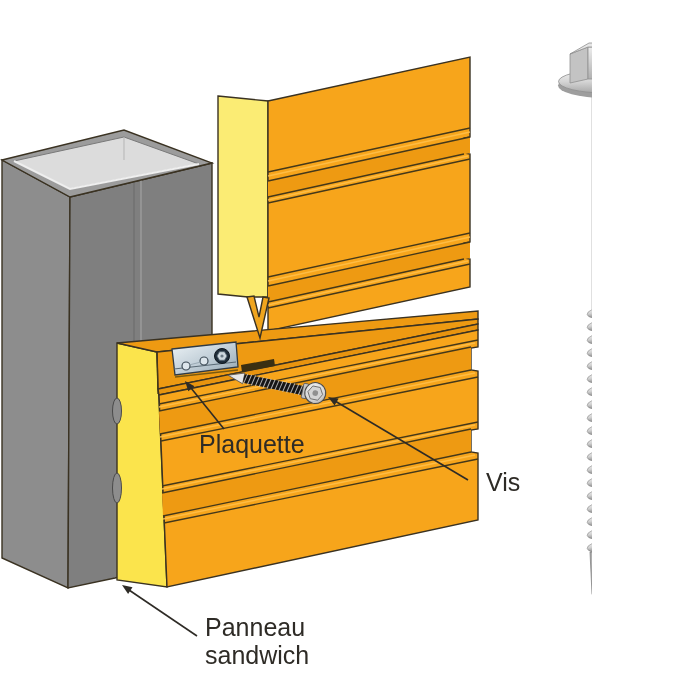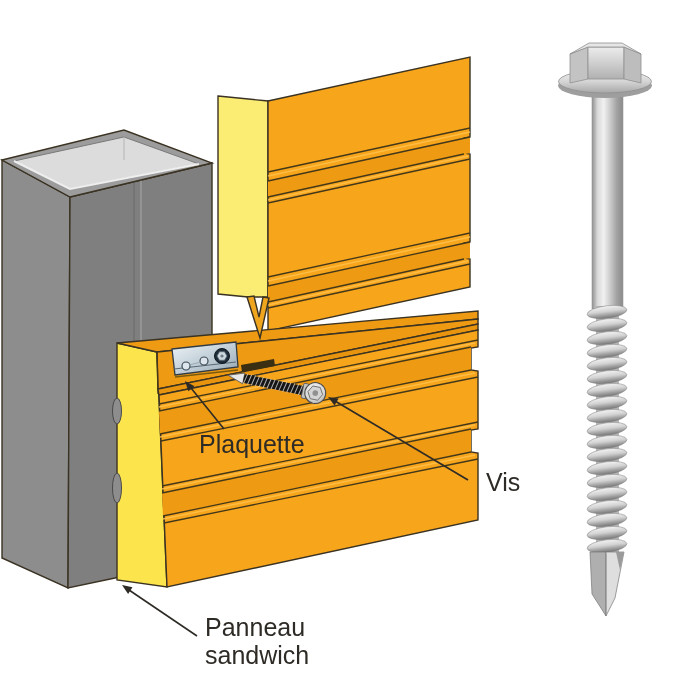--- a/index.html
+++ b/index.html
@@ -1,16 +1,16 @@
 <!DOCTYPE html>
 <html><head>
 <meta charset="utf-8">
 <style>
   html,body{margin:0;padding:0;background:#ffffff;}
-  .canvas{position:relative;width:700px;height:700px;background:#4d7c0f;overflow:hidden;
+  .canvas{position:relative;width:592px;height:700px;background:#4d7c0f;overflow:hidden;
           font-family:"Liberation Sans", sans-serif;}
   svg{display:block;}
   .lbl{fill:#2E2B26;font-family:"Liberation Sans", sans-serif;font-size:25px;}
   .ptr{stroke:#2E2B26;stroke-width:1.6;fill:none;}
   .head{fill:#2E2B26;stroke:none;}
   .edge{stroke:#3A3222;stroke-width:1.4;}
   .groove{stroke:#44381A;stroke-width:1.3;}
   .gloss{stroke:#FFC14D;stroke-width:1.4;opacity:.85;}
 </style>
 </head>

